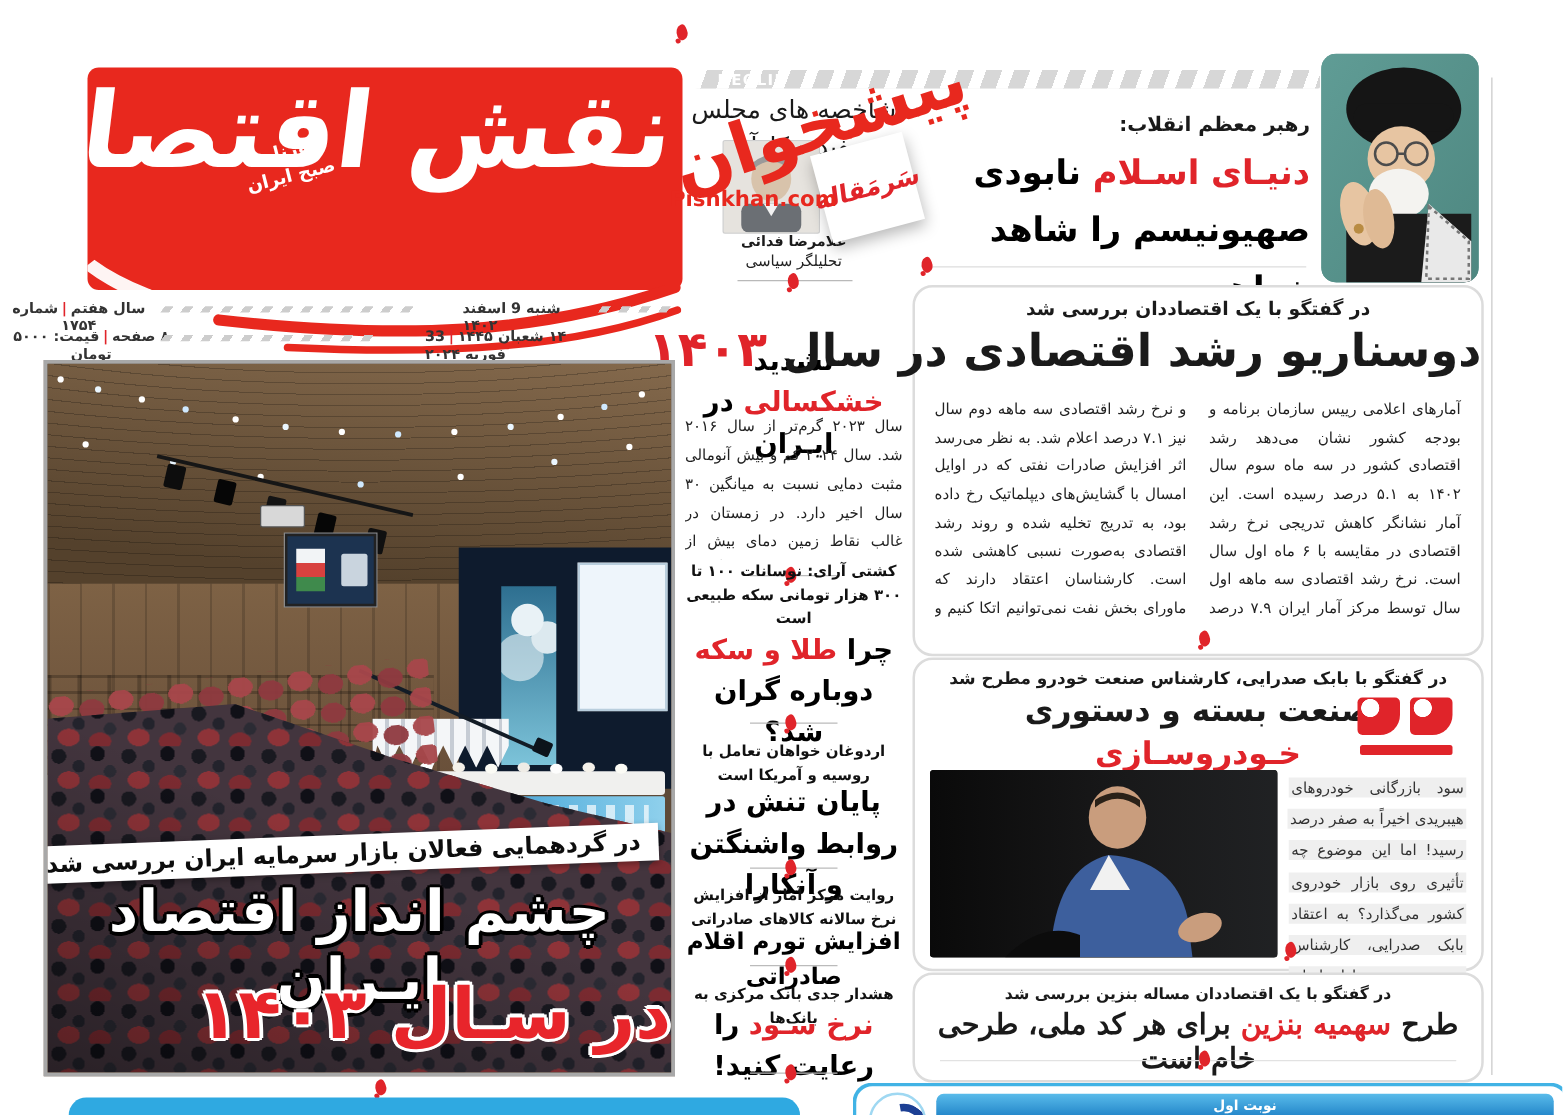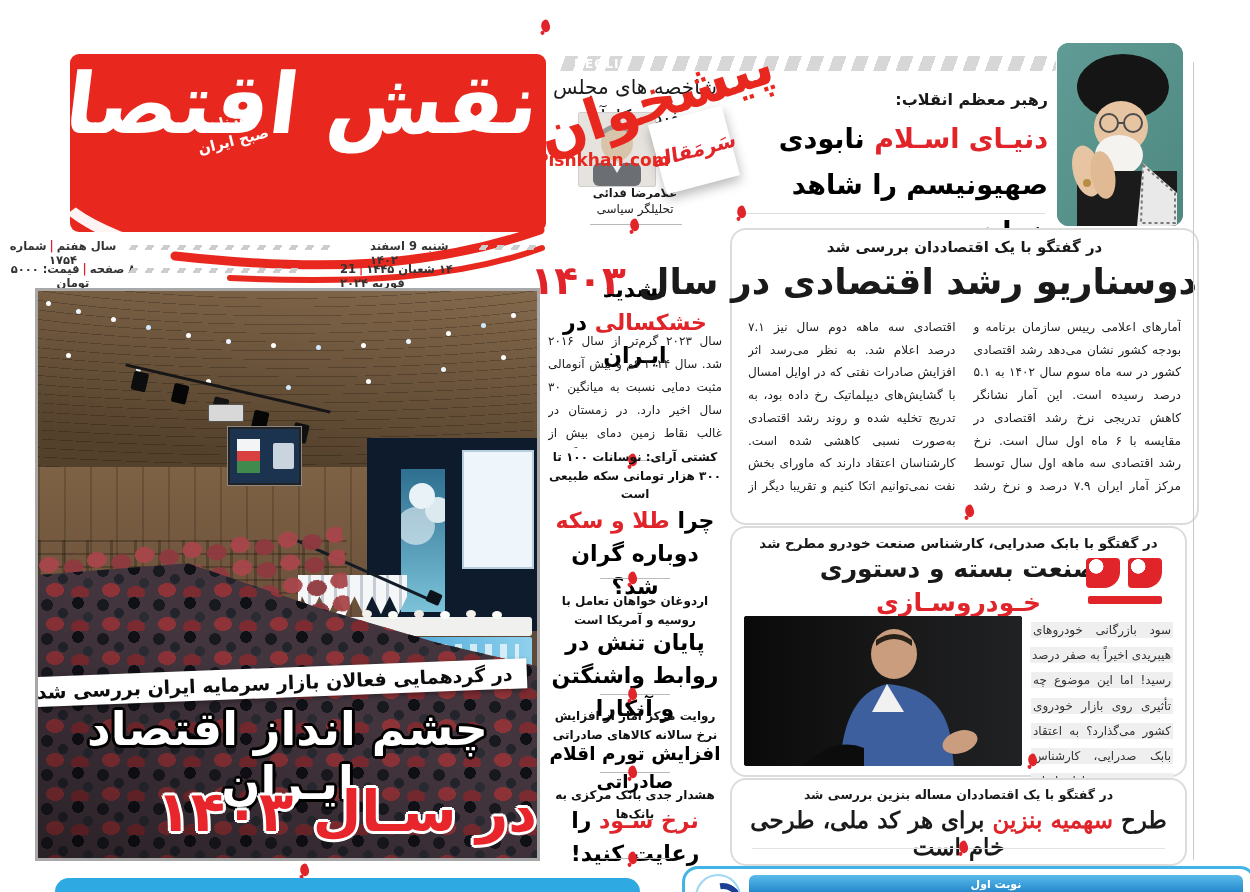--- a/index.html
+++ b/index.html
@@ -56,21 +56,21 @@
   .divider .orn{position:absolute;left:28px;top:-7px;}
 
   
   .kh-photo{left:1057px;top:43px;width:126px;height:183px;border-radius:12px;overflow:hidden;background:#56938c;}
   .kh-kicker{left:870px;top:90px;width:178px;text-align:right;font-size:16px;font-weight:800;}
   .kh-headline{left:744px;top:116px;width:304px;text-align:right;font-size:27px;font-weight:800;line-height:1.72;color:#000;}
   .hline{border-top:1px solid #ddd;}
 
   
   .boxed{border:2px solid #dcdcdc;border-radius:16px;background:#fff;}
-  .main-box{left:730px;top:228px;width:453px;height:293px;padding-left:12px;}
+  .main-box{left:730px;top:228px;width:453px;height:293px;}
   .main-kicker{top:8px;width:100%;font-size:15px;font-weight:800;}
   .main-headline{top:28px;width:100%;font-size:36px;font-weight:900;letter-spacing:-1px;white-space:nowrap;}
   .main-headline .red{font-size:39px;}
   .main-body{position:absolute;left:16px;right:16px;top:86px;height:186px;overflow:hidden;
              columns:2;column-gap:18px;font-size:12.1px;line-height:1.88;text-align:justify;color:#222;}
 
   .auto-box{left:730px;top:526px;width:453px;height:247px;}
   .auto-kicker{top:7px;width:100%;font-size:13.5px;font-weight:800;}
   .auto-h1{top:26px;width:100%;font-size:25px;font-weight:800;}
   .auto-h2{top:60px;width:100%;font-size:25px;font-weight:800;letter-spacing:4px;}
@@ -190,21 +190,21 @@
   </svg>
 
   <div class="abs meta" style="left:8px;top:239px;width:110px;">
     <span>سال هفتم</span><span class="sep">|</span><span>شماره ۱۷۵۴</span>
   </div>
   <div class="abs meta" style="left:8px;top:262px;width:130px;">
     <span>۸ صفحه</span><span class="sep">|</span><span>قیمت: ۵۰۰۰ تومان</span>
   </div>
   <div class="abs meta" style="left:370px;top:239px;width:105px;text-align:left;">شنبه 9 اسفند ۱۴۰۲</div>
   <div class="abs meta" style="left:340px;top:262px;width:135px;text-align:left;">
-    <span>۱۴ شعبان ۱۴۴۵</span><span class="sep">|</span><span>21 فوریه ۲۰۲۴</span>
+    <span>۱۴ شعبان ۱۴۴۵</span><span class="sep">|</span><span>33 فوریه ۲۰۲۴</span>
   </div>
   <div class="abs dash" style="left:130px;top:245px;width:200px;"></div>
   <div class="abs dash" style="left:130px;top:268px;width:170px;"></div>
   <div class="abs dash" style="left:480px;top:245px;width:55px;"></div>
 
   <div class="abs strip"></div>
   <div class="abs strip-label">NEOLIP</div>
   <div class="abs wm-fa">پیشخوان</div>
   <div class="abs wm-en">Pishkhan.com</div>
 

